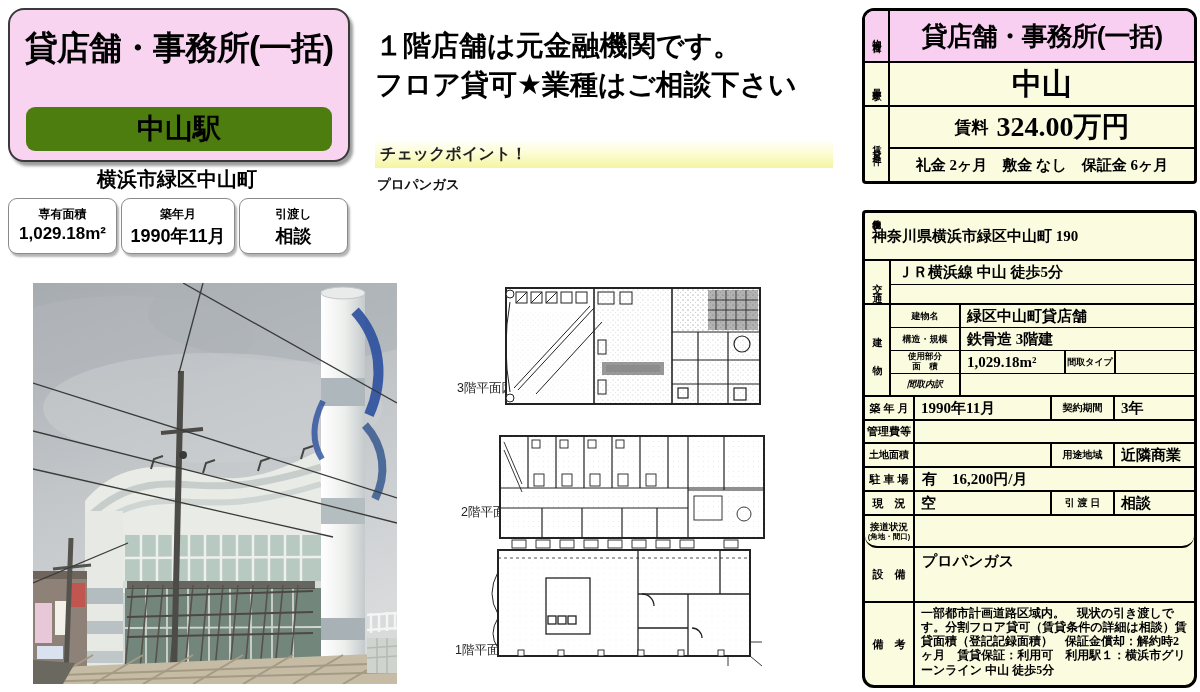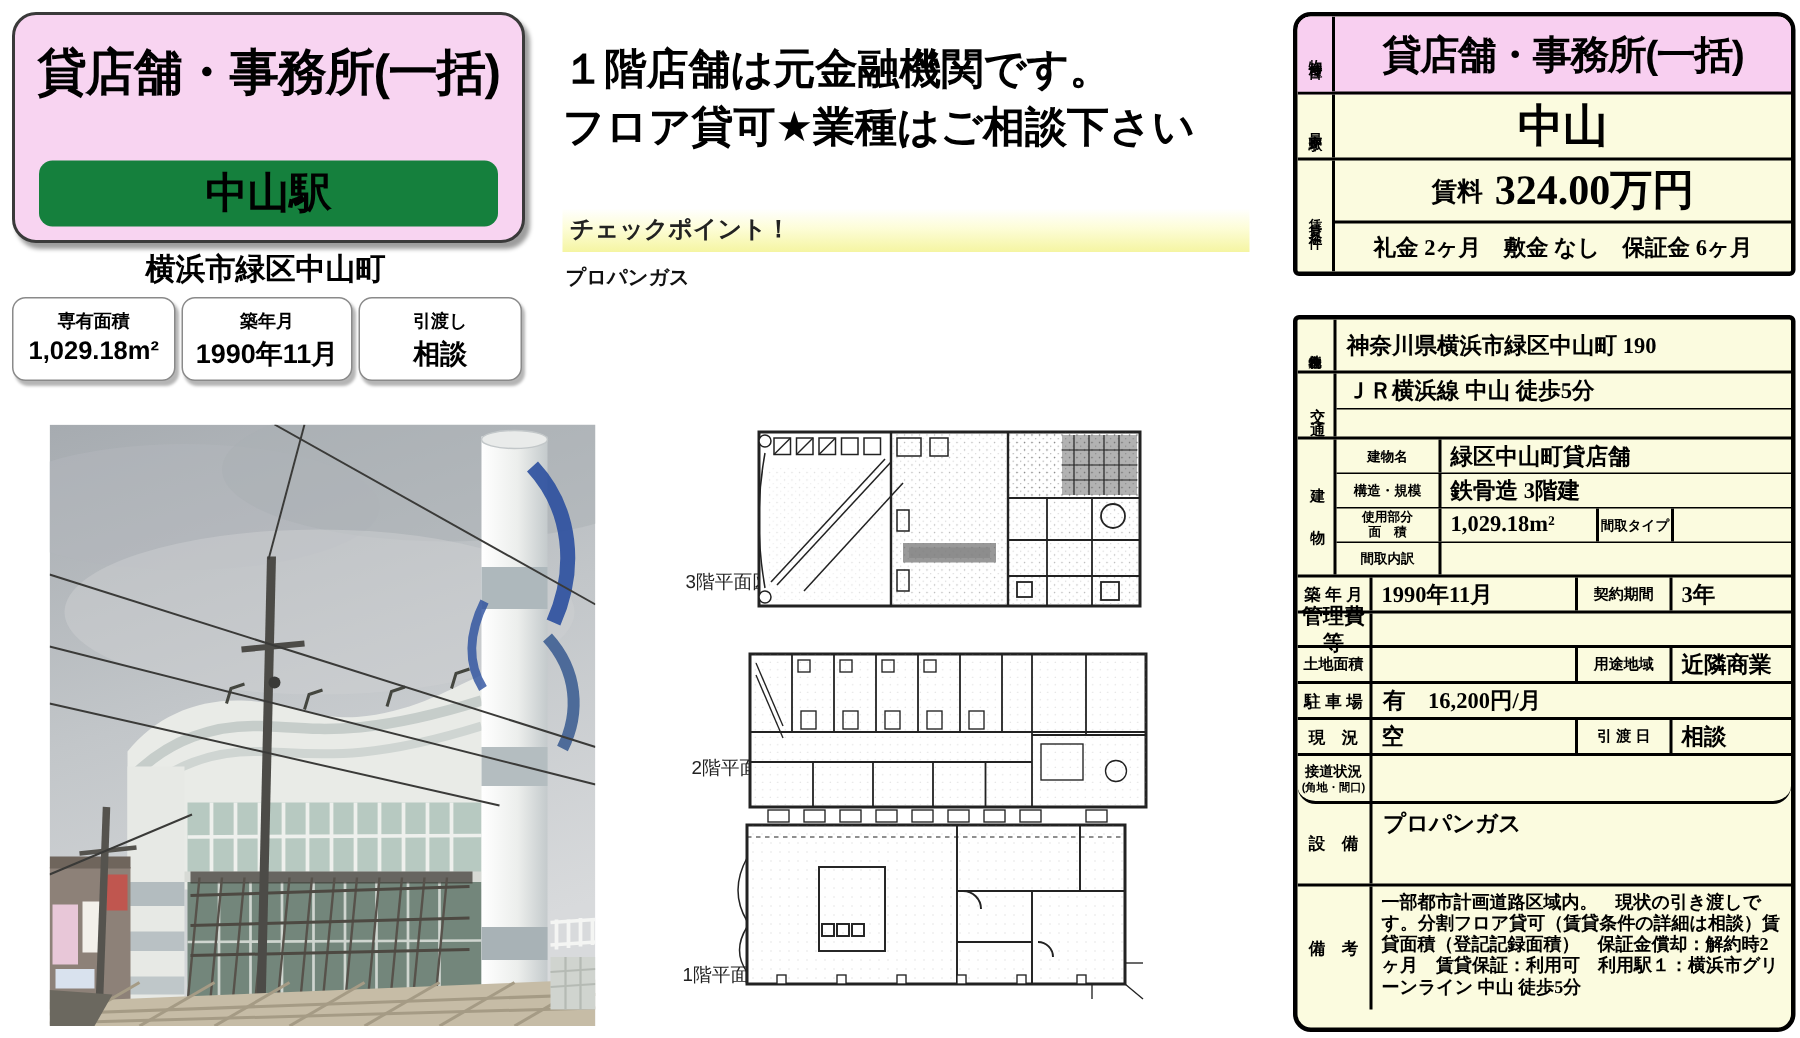--- a/index.html
+++ b/index.html
@@ -5,21 +5,21 @@
   html,body{margin:0;padding:0;background:#fff;}
   body{font-family:"Liberation Sans","DejaVu Sans",sans-serif;color:#000;}
   #app{position:relative;width:1200px;height:692px;background:#fff;overflow:hidden;}
   .abs{position:absolute;}
   .serif{font-family:"Liberation Serif","DejaVu Serif",serif;font-weight:600;}
 
   
   .titlebox{left:8px;top:8px;width:338px;height:150px;background:#f8d4f1;
     border:2px solid #3a3a3a;border-radius:16px;box-shadow:3px 4px 3px #9d9d9d;}
   .titlebox-title{margin-top:16px;text-align:center;font-size:33px;font-weight:bold;letter-spacing:-1px;}
-  .titlebox-station{position:absolute;left:16px;right:16px;bottom:9px;height:44px;background:#15803d;
+  .titlebox-station{position:absolute;left:16px;right:16px;bottom:9px;height:44px;background:#4d7c0f;
     border-radius:9px;text-align:center;line-height:44px;font-size:28px;font-weight:bold;}
   .address{left:8px;top:166px;width:338px;text-align:center;font-size:20px;font-weight:bold;}
   .badge{top:198px;height:54px;background:#fff;border:1px solid #8a8a8a;border-radius:9px;
     box-shadow:2px 3px 2px #b5b5b5;text-align:center;}
   .badge-label{font-size:12px;font-weight:bold;margin-top:7px;}
   .badge-value{font-size:17px;font-weight:bold;margin-top:1px;}
   .photo{left:33px;top:283px;width:364px;height:401px;overflow:hidden;}
 
   
   .headline{left:375px;width:470px;font-size:28px;font-weight:bold;letter-spacing:0px;}
@@ -406,21 +406,21 @@
         </div>
         <div class="subrow last" style="flex:1;align-items:center;justify-content:center;">
           <span class="serif" style="font-size:15px;">礼金 2ヶ月　敷金 なし　保証金 6ヶ月</span>
         </div>
       </div>
     </div>
   </div>
 
   <div class="abs tbl" id="detail-table">
 
-    <div class="trow" style="height:36px;">
+    <div class="trow" style="height:48px;flex-direction:column;">
       <div class="vcell" style="width:26px;">
         <span class="vtext" style="font-size:8.5px;letter-spacing:0px;">物件所在地</span>
       </div>
       <div class="valcell serif" style="flex:1;">神奈川県横浜市緑区中山町 190</div>
     </div>
 
     <div class="trow" style="height:44px;">
       <div class="vcell" style="width:26px;">
         <span class="vtext" style="font-size:10px;letter-spacing:9px;padding-top:5px;">交通</span>
       </div>
@@ -447,36 +447,36 @@
         </div>
         <div class="subrow" style="height:23px;">
           <div class="lblcell" style="width:70px;font-size:8.5px;line-height:1.15;">
             <span>使用部分</span>
             <span>面　積</span>
           </div>
           <div class="valcell serif" style="width:105px;border-right:2px solid #000;padding-left:6px;">1,029.18m²</div>
           <div class="minilbl" style="width:50px;font-size:9px;">間取タイプ</div>
           <div class="valcell" style="flex:1;"></div>
         </div>
-        <div class="subrow last" style="flex:1;">
+        <div class="subrow last" style="flex:1;font-style:italic;">
           <div class="lblcell" style="width:70px;font-size:9px;">間取内訳</div>
           <div class="valcell" style="flex:1;"></div>
         </div>
       </div>
     </div>
 
     <div class="trow" style="height:24px;">
       <div class="lblcell" style="width:50px;font-size:11px;">築 年 月</div>
       <div class="valcell serif" style="width:135px;padding-left:6px;">1990年11月</div>
       <div class="minilbl" style="width:65px;border-left:2px solid #000;">契約期間</div>
       <div class="valcell serif" style="flex:1;padding-left:6px;">3年</div>
     </div>
 
     <div class="trow" style="height:23px;">
-      <div class="lblcell" style="width:50px;font-size:14px;">管理費等</div>
+      <div class="lblcell" style="width:50px;font-size:11px;">管理費等</div>
       <div class="valcell" style="flex:1;"></div>
     </div>
 
     <div class="trow" style="height:24px;">
       <div class="lblcell" style="width:50px;font-size:10px;">土地面積</div>
       <div class="valcell" style="width:135px;"></div>
       <div class="minilbl" style="width:65px;border-left:2px solid #000;">用途地域</div>
       <div class="valcell serif" style="flex:1;padding-left:6px;text-align:right;">近隣商業</div>
     </div>
 

